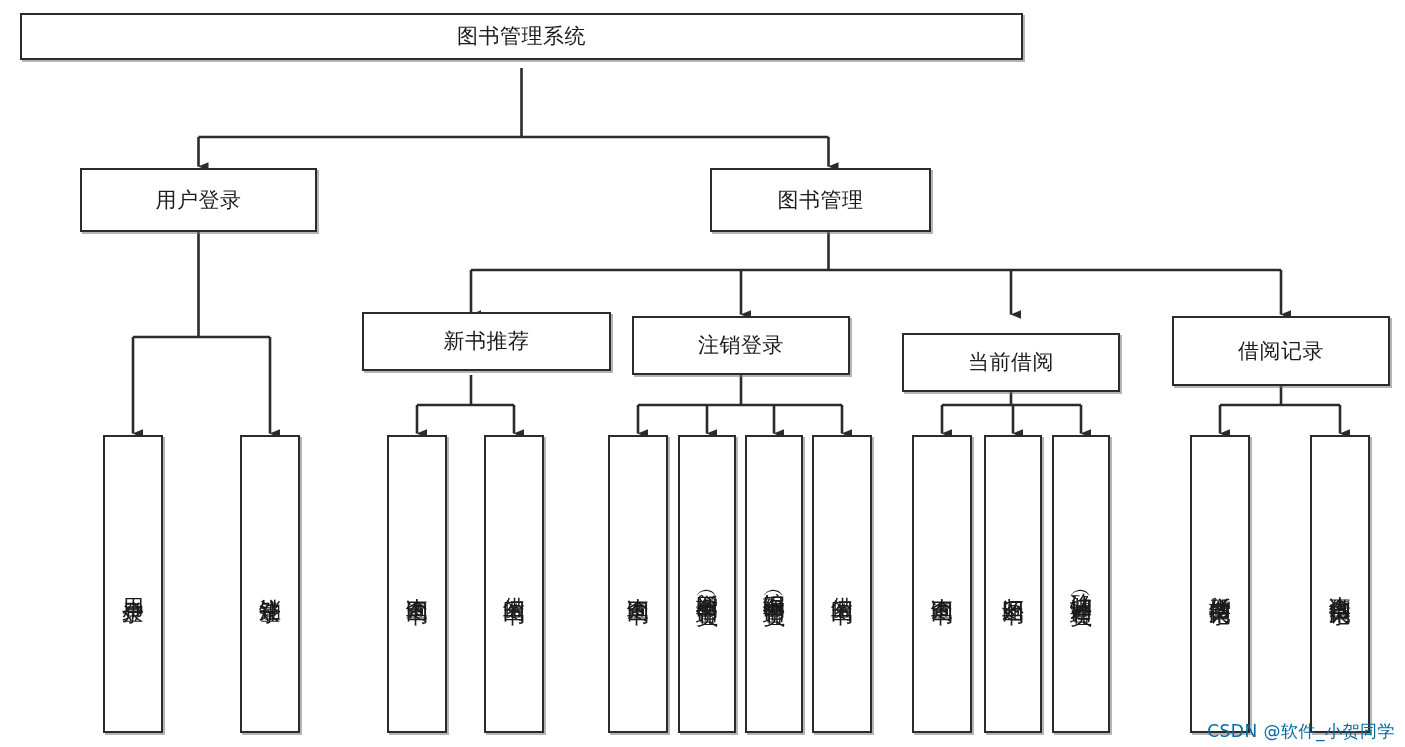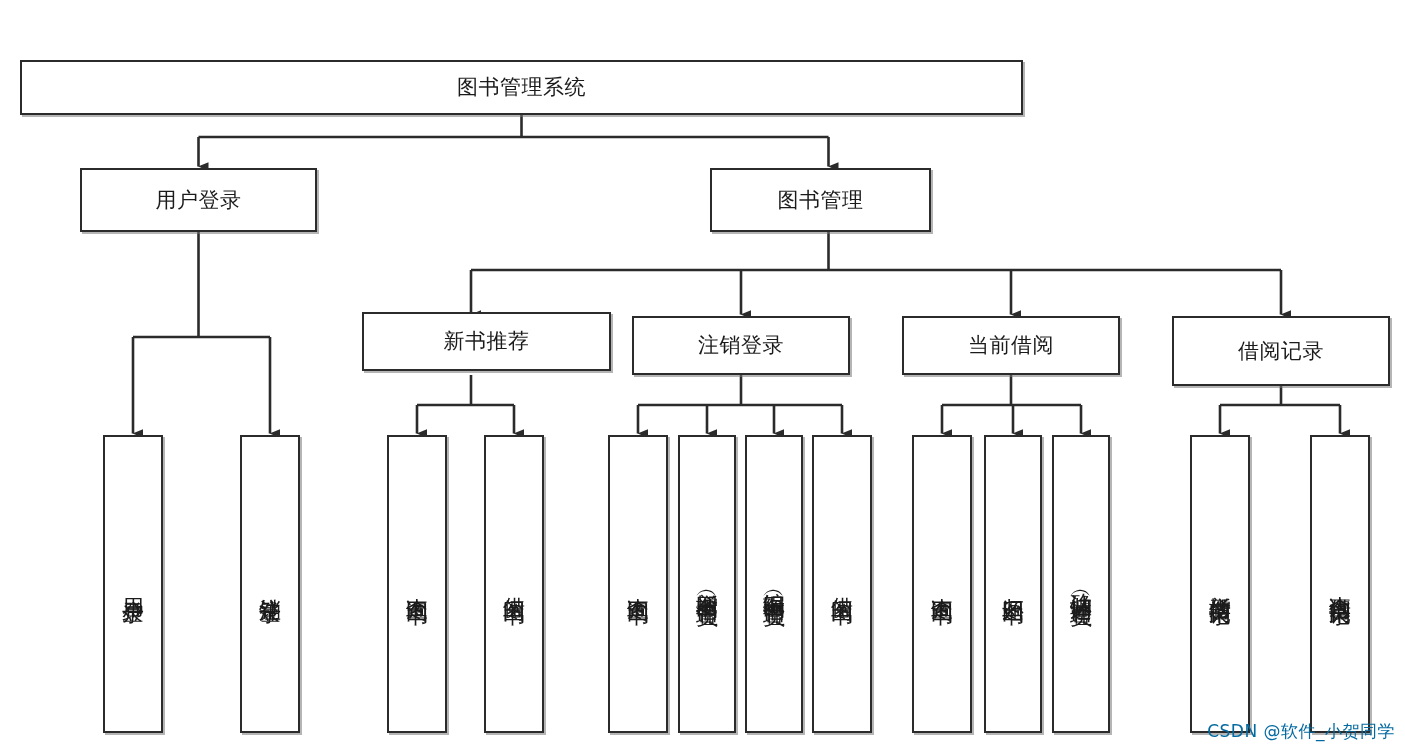--- a/index.html
+++ b/index.html
@@ -109,38 +109,38 @@
         <path d="M942,405 L942,433.5" marker-end="url(#arrowhead)"></path>
         <path d="M1013,405 L1013,433.5" marker-end="url(#arrowhead)"></path>
         <path d="M1081,405 L1081,433.5" marker-end="url(#arrowhead)"></path>
         <path d="M1281,375 L1281,405"></path>
         <path d="M1220,405 L1340,405"></path>
         <path d="M1220,405 L1220,433.5" marker-end="url(#arrowhead)"></path>
         <path d="M1340,405 L1340,433.5" marker-end="url(#arrowhead)"></path>
       </g>
   </svg>
 
-  <div class="node shadowed" id="node-root" style="left: 20px; top: 13px; width: 1003px; height: 55px; margin-top: 47px;">
+  <div class="node shadowed" id="node-root" style="left: 20px; top: 13px; width: 1003px; height: 47px;">
     <span class="node-label">图书管理系统</span>
   </div>
 
   <div class="node shadowed" id="node-user-login" style="left: 80px; top: 168px; width: 237px; height: 64px;">
     <span class="node-label">用户登录</span>
   </div>
   <div class="node shadowed" id="node-book-manage" style="left: 710px; top: 168px; width: 221px; height: 64px;">
     <span class="node-label">图书管理</span>
   </div>
 
   <div class="node shadowed" id="node-new-book-recommend" style="left: 362px; top: 312px; width: 249px; height: 59px;">
     <span class="node-label">新书推荐</span>
   </div>
   <div class="node shadowed" id="node-book-borrow" style="left: 632px; top: 316px; width: 218px; height: 59px;">
     <span class="node-label">注销登录</span>
   </div>
-  <div class="node shadowed" id="node-current-borrow" style="left: 902px; top: 316px; width: 218px; height: 59px;">
+  <div class="node shadowed" id="node-current-borrow" style="left: 902px; top: 333px; width: 218px; height: 59px;">
     <span class="node-label">当前借阅</span>
   </div>
   <div class="node shadowed" id="node-borrow-record" style="left: 1172px; top: 316px; width: 218px; height: 70px;">
     <span class="node-label">借阅记录</span>
   </div>
 
   <div class="node vertical shadowed" id="node-leaf-user-login" style="left: 103px; top: 435px; width: 60px; height: 298px;">
     <span class="node-label">用户登录</span>
   </div>
   <div class="node vertical shadowed" id="node-leaf-logout" style="left: 240px; top: 435px; width: 60px; height: 298px;">

